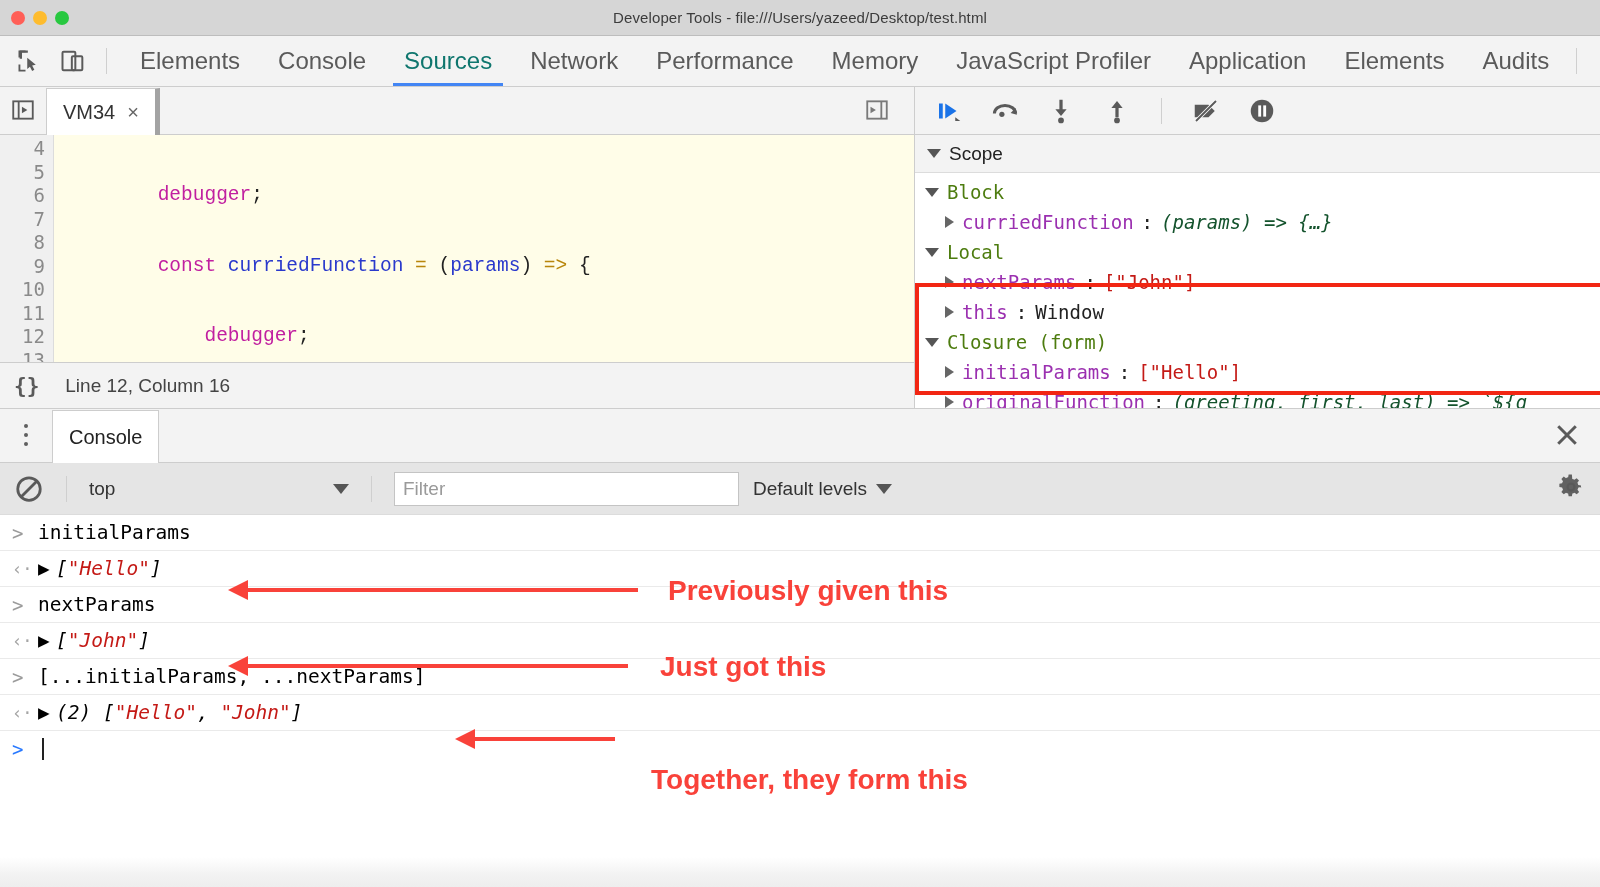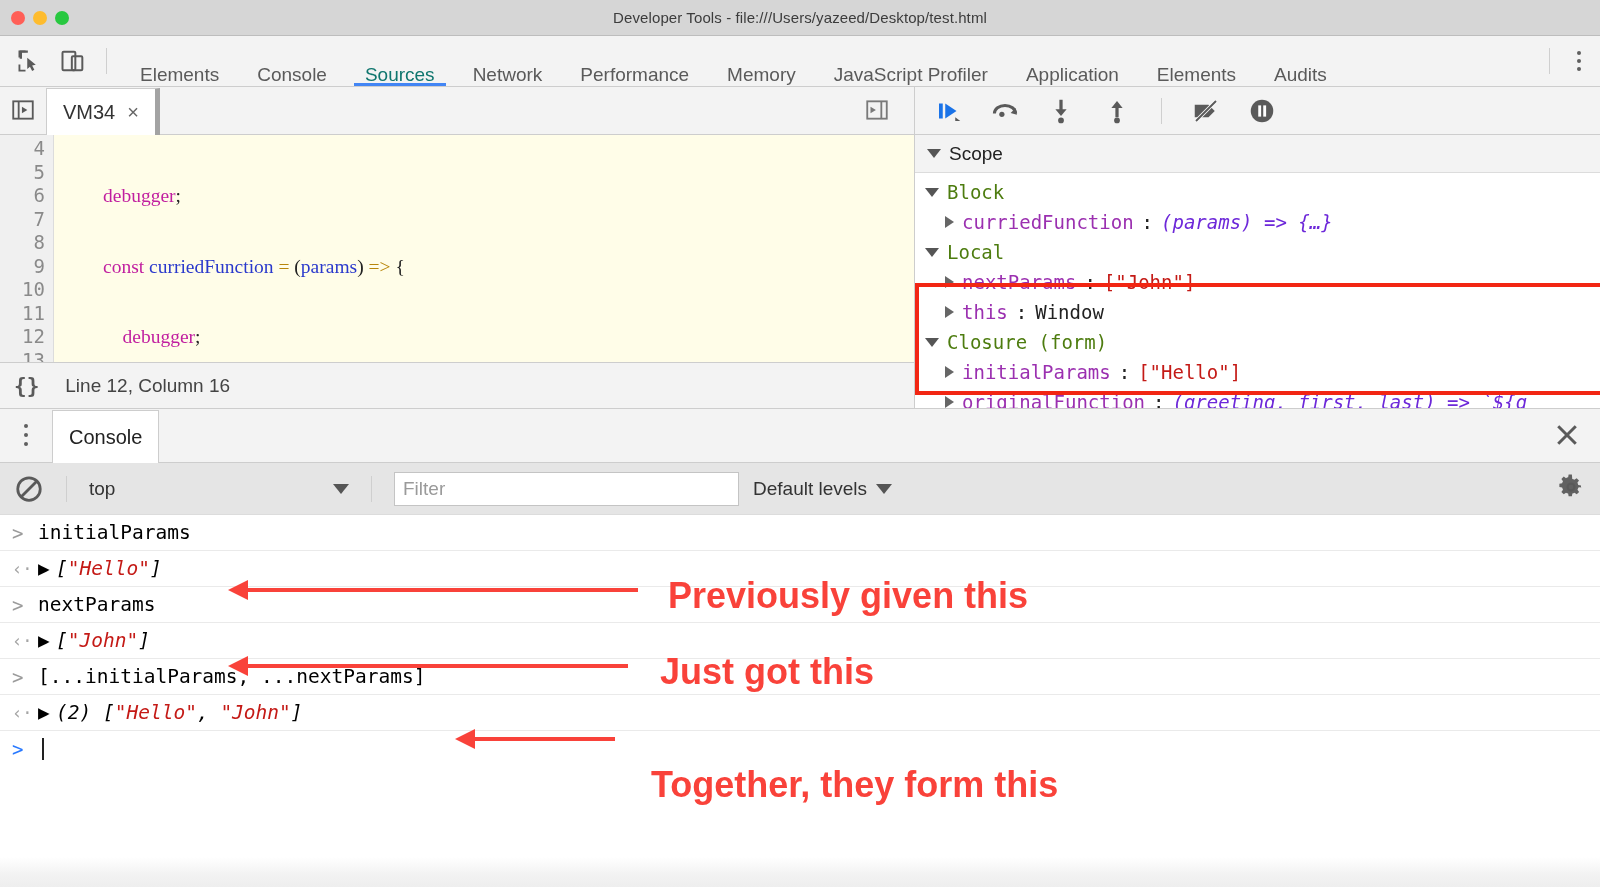--- a/index.html
+++ b/index.html
@@ -36,22 +36,22 @@
     display: flex; align-items: center; position: relative;
   }
   .tool-icons { display: flex; align-items: center; padding: 0 6px 0 10px; gap: 6px; }
   .tool-btn {
     width: 38px; height: 38px; display: flex; align-items:center; justify-content:center;
     border-radius: 3px;
   }
   .vsep { width: 1px; height: 26px; background: #cfcfcf; margin: 0 8px; }
   .tabs { display: flex; align-items: center; height: 100%; }
   .tab {
-    height: 100%; display: flex; align-items: flex-end; padding: 0 19px;
-    font-size: 19px; color: #5a5a5a; position: relative; white-space: nowrap;
+    height: 100%; display: flex; align-items: center; padding: 0 19px;
+    font-size: 24px; color: #5a5a5a; position: relative; white-space: nowrap;
   }
   .tab.active { color: #0f766e; font-weight: 500; }
   .tab.active::after {
     content:""; position:absolute; left: 8px; right: 8px; bottom: 0;
     height: 3px; background: #4285f4;
   }
   .tabbar-right { margin-left: auto; display: flex; align-items: center; }
   .kebab { width: 42px; height: 44px; display:flex; flex-direction:column; align-items:center; justify-content:center; gap:4px; }
   .kebab i { width: 4px; height: 4px; border-radius: 50%; background: #5f5f5f; display:block; }
 
@@ -79,21 +79,21 @@
   .gutter {
     width: 54px; background: #f0f0f0; border-right: 1px solid #dcdcdc;
     padding-top: 2px; text-align: right; flex: none;
   }
   .gutter div {
     font-family: "DejaVu Sans Mono", monospace; font-size: 19px; line-height: 23.5px;
     color: #8a8a8a; padding-right: 8px;
   }
   .code {
     flex: 1; padding-top: 2px; position: relative;
-    font-family: Liberation Serif, serif; font-size: 19.5px; line-height: 23.5px;
+    font-family: Liberation Mono, monospace; font-size: 19.5px; line-height: 23.5px;
     white-space: pre; color: #222; overflow: hidden;
   }
   .code .ln { display: block; padding-left: 10px; }
   .kw   { color: #c11fa0; }
   .id   { color: #2a39cc; }
   .op   { color: #b8860b; }
   .plain{ color: #222; }
 
   .status-bar {
     height: 46px; background: #f3f3f3; display: flex; align-items: center;
@@ -115,21 +115,21 @@
     font-size: 19px; color: #222;
   }
   .tri { width:0;height:0; border-left:7px solid transparent; border-right:7px solid transparent; border-top:9px solid #555; }
   .tri-r { width:0;height:0; border-top:6px solid transparent; border-bottom:6px solid transparent; border-left:9px solid #666; }
   .scope-body { flex:1; overflow:hidden; padding-top: 4px; font-family: "DejaVu Sans Mono", monospace; font-size: 19px; }
   .scope-row { display: flex; align-items: center; gap: 8px; height: 30px; padding-left: 10px; white-space: nowrap; }
   .scope-row.child { padding-left: 30px; }
   .sc-sect { color: #4d7c0f; }
   .prop { color: #9b30b0; }
   .str  { color: #c41a16; }
-  .fnval{ color: #6d28d9; font-style: italic; }
+  .fnval{ color: #14532d; font-style: italic; }
   .objval { color: #222; }
   .redbox {
     position: absolute; border: 4px solid #f22613; pointer-events: none;
   }
 
   
   .drawer-tabbar {
     height: 54px; background: #f3f3f3; display: flex; align-items: flex-end;
     border-bottom: 1px solid #cdcdcd; position: relative;
   }
@@ -166,21 +166,21 @@
   .pchev.blue { color: #2979ff; }
   .retarrow { width: 26px; color: #a5a5a5; font-size: 17px; }
   .disc { display:inline-block; width:18px; }
   .ital { font-style: italic; }
   .cursor {
     display:inline-block; width:2px; height:22px; background:#222; margin-left:4px;
     vertical-align: middle;
   }
 
   
-  .anno { position: absolute; color: #f9423a; font-weight: bold; font-size: 36px; white-space: nowrap; }
+  .anno { position: absolute; color: #f9423a; font-weight: bold; font-size: 28px; white-space: nowrap; }
   .arrow { position: absolute; height: 20px; }
   .arrow .shaft { position:absolute; left: 18px; right: 0; top: 8px; height: 4px; background:#f9423a; }
   .arrow .head {
     position:absolute; left:0; top:0; width:0;height:0;
     border-top: 10px solid transparent; border-bottom: 10px solid transparent;
     border-right: 20px solid #f9423a;
   }
   .bottom-fade {
     position:absolute; left:0; right:0; bottom:0; height: 30px;
     background: linear-gradient(to bottom, #ffffff 0%, #f2f2f2 60%, #eeeeee 100%);

